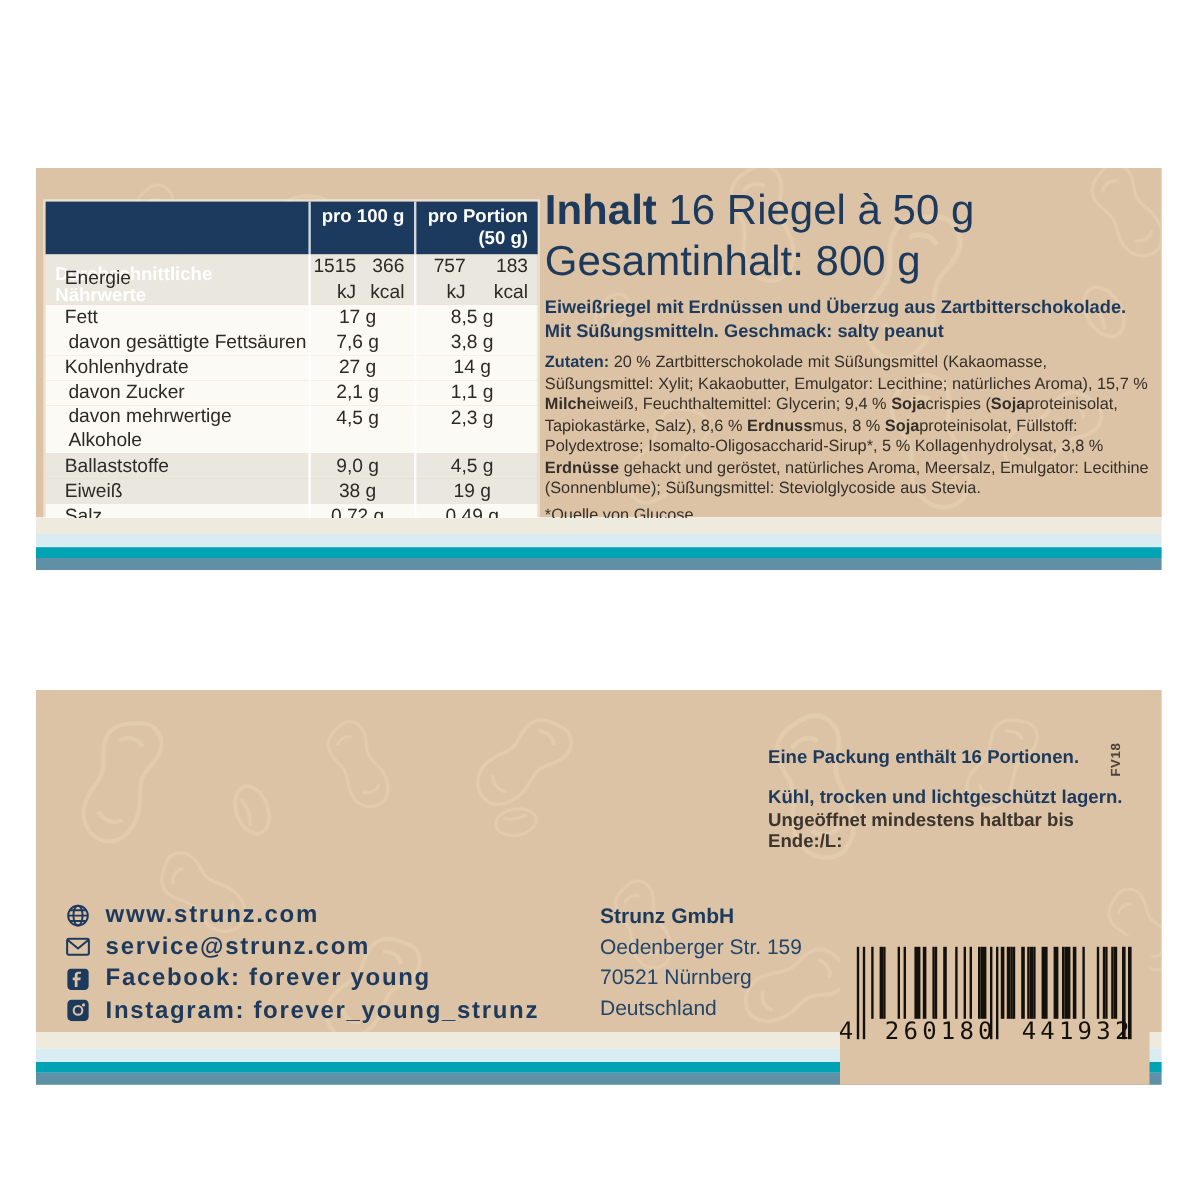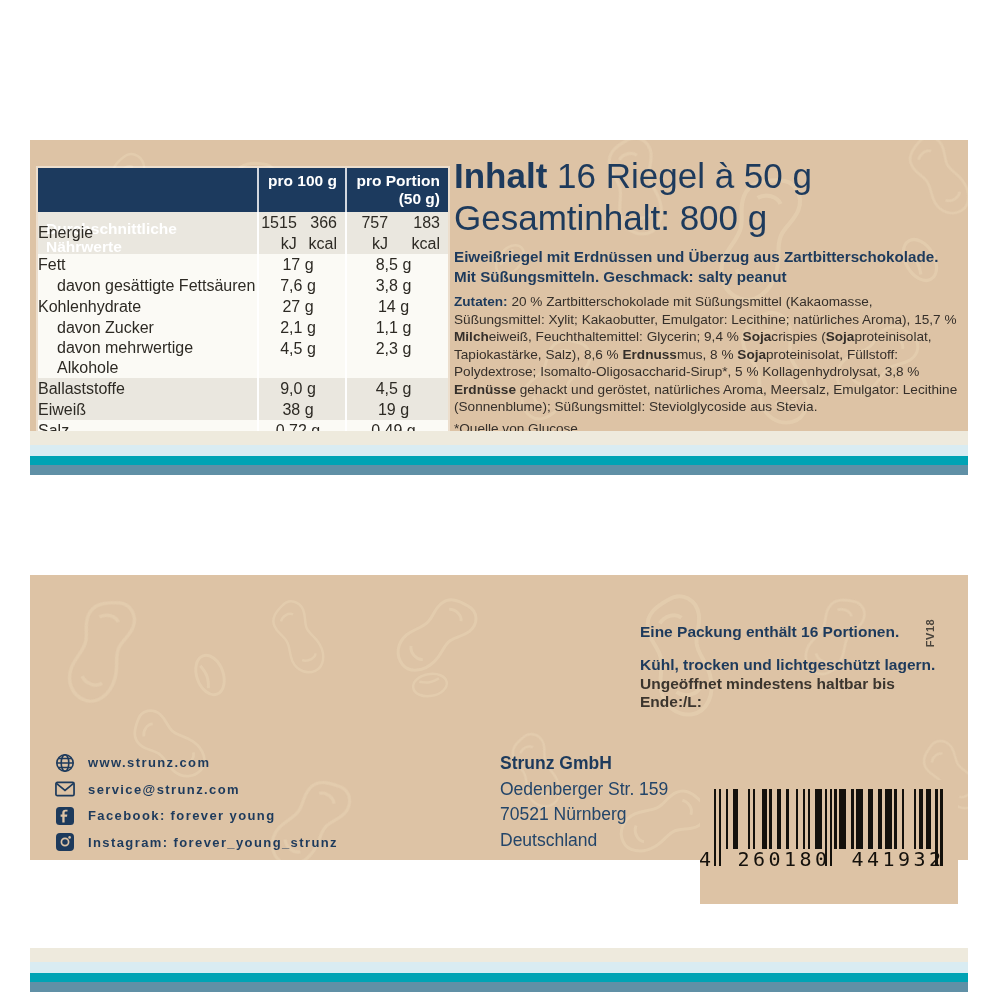--- a/index.html
+++ b/index.html
@@ -1,21 +1,21 @@
 <!DOCTYPE html>
 <html><head>
 <meta charset="utf-8">
 <style>
   * { box-sizing: border-box; margin: 0; padding: 0; }
   html,body { width:1000px; height:1000px; background:#fff;
     font-family:"Liberation Sans", sans-serif; position:relative; overflow:hidden; }
 
   .panel { position:absolute; left:30px; width:938px; }
   .panel-top { top:140px; height:335px; }
-  .panel-bottom { top:575px; height:417px; }
+  .panel-bottom { top:575px; height:329px; }
   .tan-area { position:absolute; left:0; top:0; width:100%; background:#ddc3a5; overflow:hidden; }
   .panel-top .tan-area { height:291px; }
   .panel-bottom .tan-area { height:285px; }
   .pattern-svg { position:absolute; left:0; top:0; }
 
   .stripes { position:absolute; left:0; bottom:0; width:100%; }
   .stripe { width:100%; }
   .stripe-cream { height:14px; background:#eeeadd; }
   .stripe-pale  { height:11px; background:#d9ecf2; }
   .stripe-teal  { height:9px;  background:#00a3b4; }
@@ -24,21 +24,21 @@
   
   .ntable { position:absolute; left:8px; top:28px; width:410px; z-index:2;
             box-shadow:0 0 0 2px rgba(255,255,255,0.45); }
   .t-head { display:flex; background:#1c3a5e; color:#fff; font-weight:bold; height:44px; }
   .th { white-space:pre-line; font-size:15.5px; line-height:18px; padding-top:4px; }
   .th-1 { width:219px; padding-left:8px;margin-top:48px; }
   .th-2 { width:88px;  text-align:right; padding-right:8px; border-left:2px solid rgba(255,255,255,.8); }
   .th-3 { width:103px; text-align:right; padding-right:8px; border-left:2px solid rgba(255,255,255,.8); }
   .t-row { display:flex; min-height:21px; color:#2d2a24; font-size:16px; background:#fbfaf5; }
   .t-row.shaded { background:#eae7df; }
-  .t-label { width:219px; padding-left:0; display:flex; align-items:center; line-height:20px; }
+  .t-label { width:219px; padding-left:16px; display:flex; align-items:center; line-height:20px; }
   .t-label.indent { padding-left:19px; }
   .t-val { display:flex; flex-direction:row; justify-content:center; text-align:right;
            padding-right:8px; border-left:2px solid rgba(255,255,255,.95); line-height:21px; }
   .t-val.v100 { width:88px; } .t-val.vpor { width:103px; }
 
   
   .right-col { position:absolute; left:424px; top:14px; width:510px; color:#1d3a5c; z-index:2; }
   .head-line1 { font-size:35px; line-height:44px; }
   .head-line1 .hb { font-weight:bold; }
   .head-line2 { font-size:35px; line-height:40px; }
@@ -54,21 +54,21 @@
               color:#1d3a5c; z-index:2; }
   .storage { position:absolute; left:610px; top:81px; z-index:2; font-size:15.5px; font-weight:bold; line-height:18.5px; }
   .storage .navy { color:#1d3a5c; }
   .storage .dark { color:#3b352e; }
   .batch-code { position:absolute; left:886px; top:52px; z-index:2; font-size:11px; font-weight:bold;
                 color:#4a443c; transform:rotate(-90deg); letter-spacing:0.5px; }
 
   .contacts { position:absolute; left:25px; top:178px; z-index:2; }
   .contact-row { display:flex; align-items:center; height:19px; margin-bottom:7.5px; }
   .contact-icon { width:20px; height:20px; margin-right:13px; flex:none; display:flex; align-items:center; justify-content:center; }
-  .contact-text { font-size:13px; font-weight:bold; color:#1d3a5c; letter-spacing:1.4px; }
+  .contact-text { font-size:20px; font-weight:bold; color:#1d3a5c; letter-spacing:1.4px; }
 
   .address { position:absolute; left:470px; top:176px; z-index:2; color:#234569; font-size:17.5px; line-height:25.5px; }
   .address .company { font-weight:bold; color:#1d3a5c; }
 
   
   .barcode-box { position:absolute; left:670px; top:205px; width:258px; height:124px;
                  background:#ddc3a5; z-index:3; }
   .bc-bars { position:absolute; left:14px; top:9px; display:flex; align-items:flex-start; }
   .bc-m { width:2.42px; height:60px; flex:none; }
   .bc-bar { background:#14110c; }

